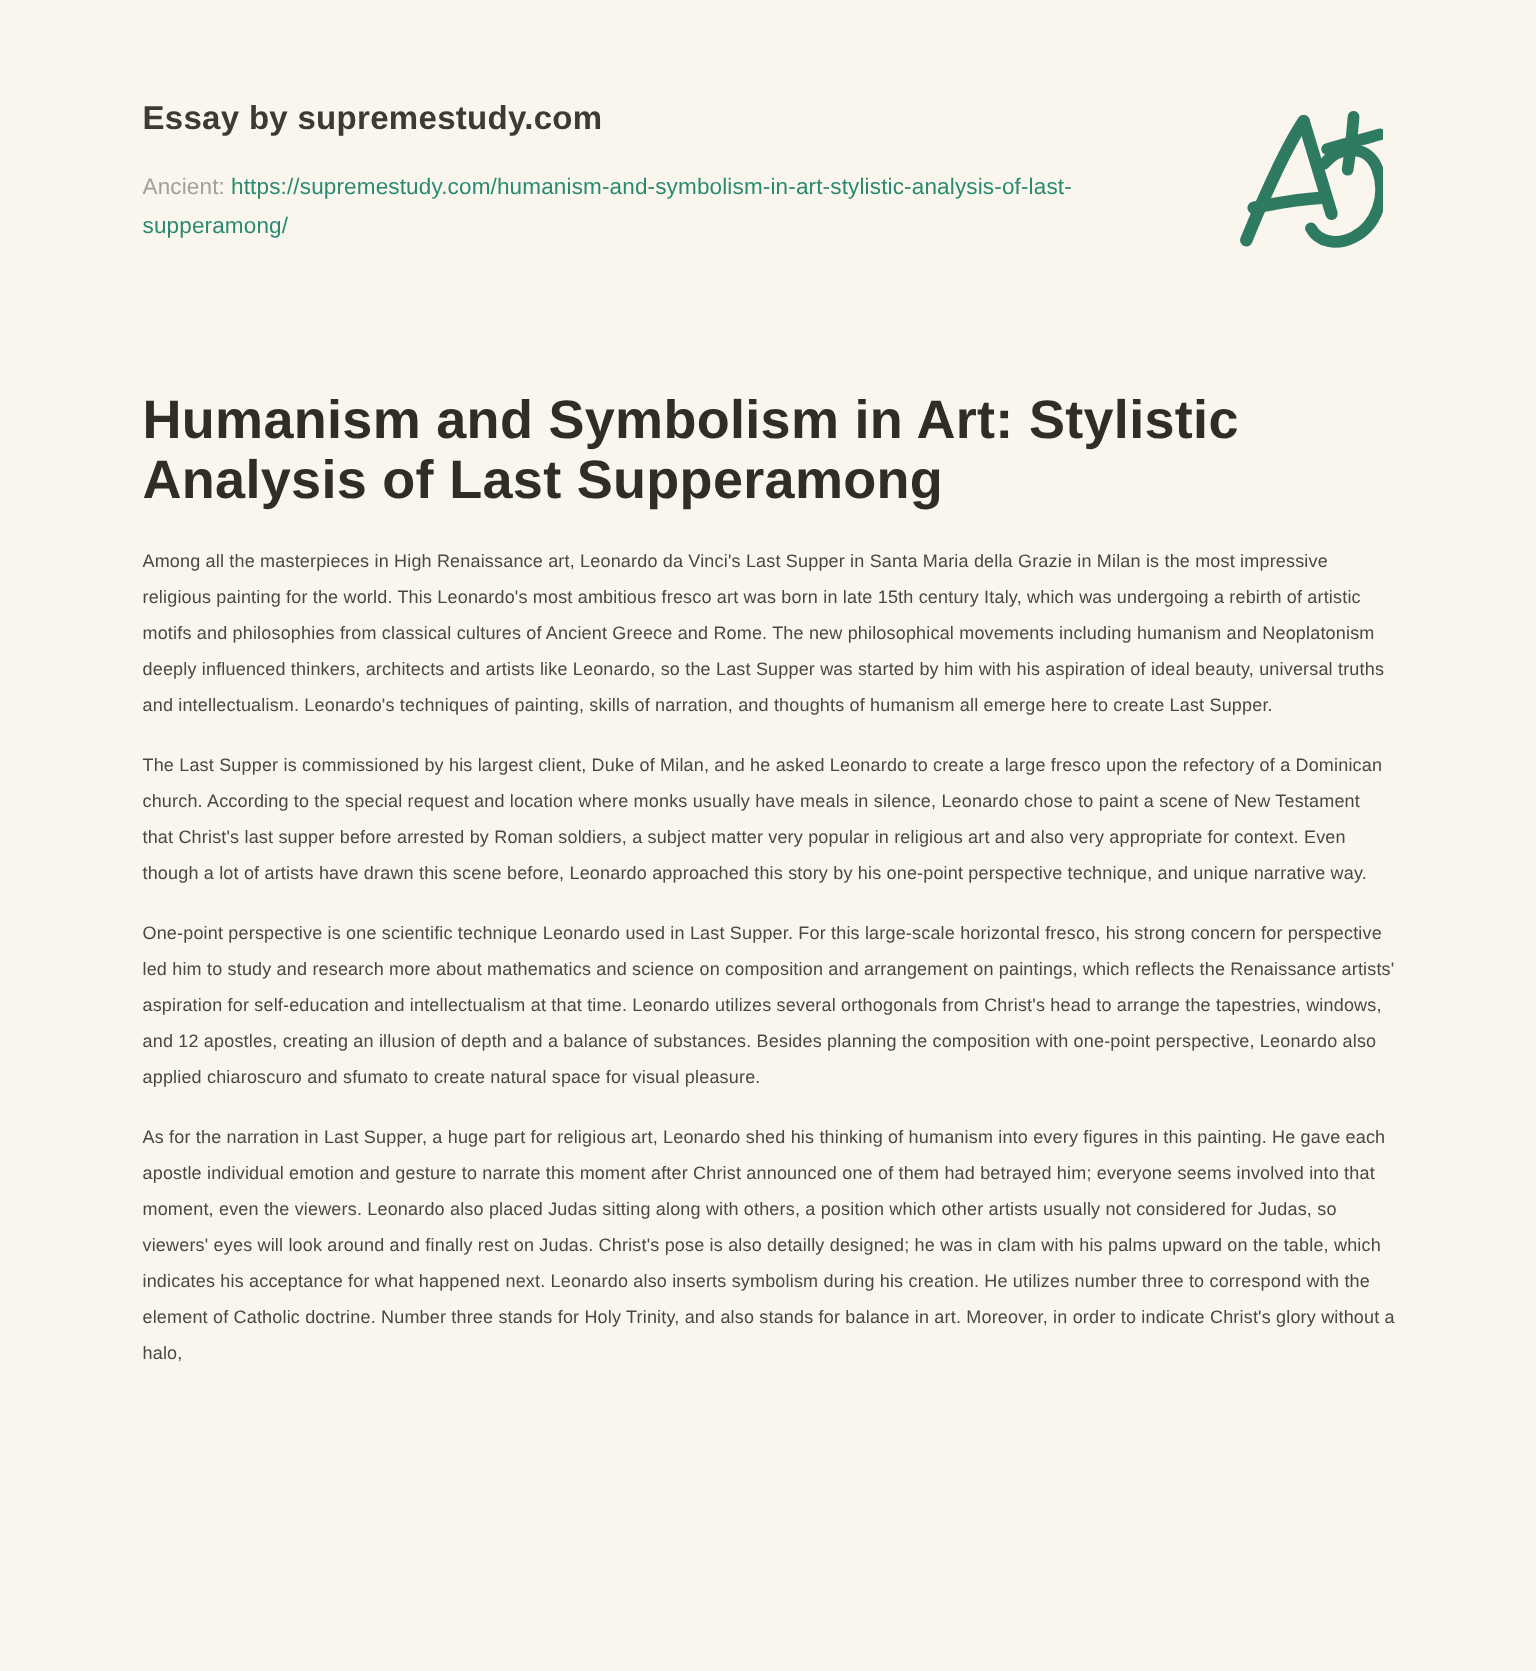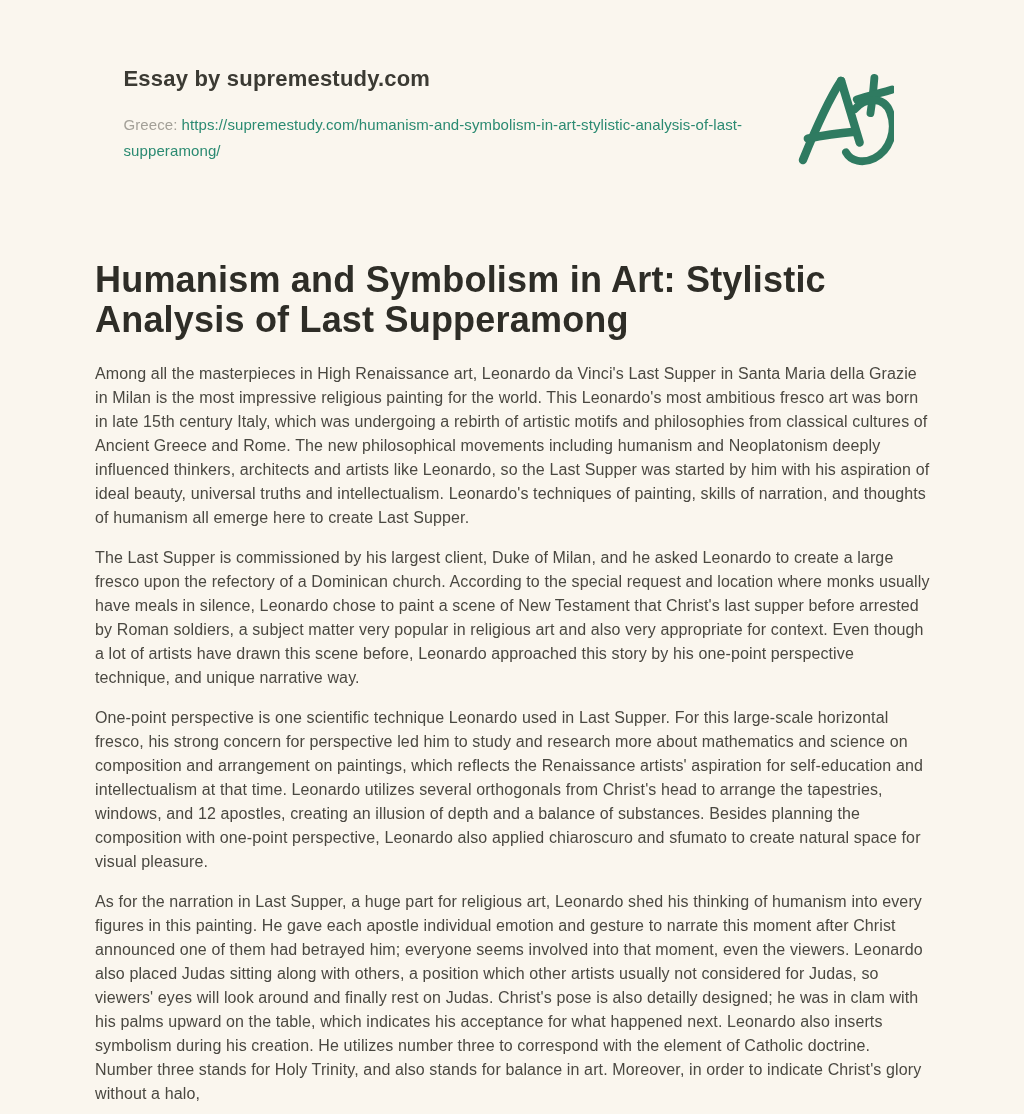--- a/index.html
+++ b/index.html
@@ -10,21 +10,21 @@
     font-family: "Liberation Sans", "DejaVu Sans", sans-serif;
     -webkit-font-smoothing: antialiased;
   }
   .page {
     width: 1024px;
     height: 1114px;
     padding: 66px 94px 0 95px;
   }
   .page-header {
     display: flex;
-    justify-content: center;
+    justify-content: space-between;
     align-items: flex-start;
   }
   .header-left { max-width: 690px; }
   .byline {
     font-size: 22px;
     line-height: 26px;
     font-weight: 700;
     letter-spacing: 0.2px;
     color: #3b3a33;
     margin-bottom: 20px;
@@ -56,37 +56,37 @@
     margin-bottom: 22px;
     font-size: 36px;
     line-height: 40px;
     font-weight: 700;
     letter-spacing: 0.2px;
     color: #2e2d27;
     max-width: 860px;
   }
   .essay-body { max-width: 838px; }
   .essay-paragraph {
-    font-size: 16px;
+    font-size: 12px;
     line-height: 24px;
     letter-spacing: 0.12px;
     color: #4a4841;
     margin-bottom: 16px;
   }
 </style>
 </head>
 <body>
 
 <div class="page">
 
   <header class="page-header">
     <div class="header-left">
       <h2 class="byline">Essay by supremestudy.com</h2>
       <p class="source">
-        <span class="source-label">Greece:</span><a class="source-link">https://supremestudy.com/humanism-and-symbolism-in-art-stylistic-analysis-of-last-supperamong/</a>
+        <span class="source-label">Ancient:</span><a class="source-link">https://supremestudy.com/humanism-and-symbolism-in-art-stylistic-analysis-of-last-supperamong/</a>
       </p>
     </div>
 
     <div class="logo">
       <svg viewBox="0 0 100 96" fill="none" xmlns="http://www.w3.org/2000/svg">
 
         <path d="M7 90 C 18 63, 34 27, 46 9" stroke="#2f7b61" stroke-width="8.5" stroke-linecap="round"></path>
         <path d="M46 9 L 65 72" stroke="#2f7b61" stroke-width="8.5" stroke-linecap="round"></path>
         <path d="M12 68 C 30 64, 47 62, 60 61" stroke="#2f7b61" stroke-width="8.5" stroke-linecap="round"></path>
 

